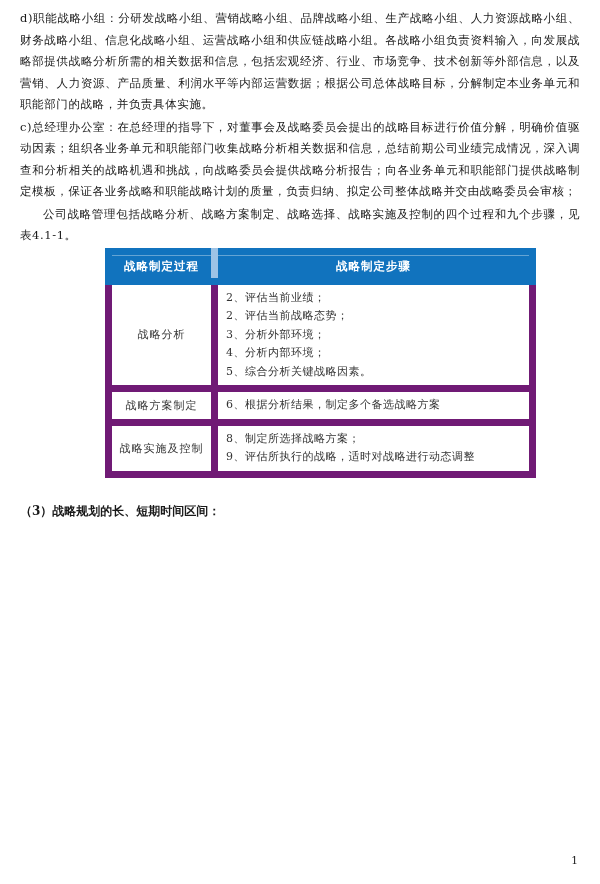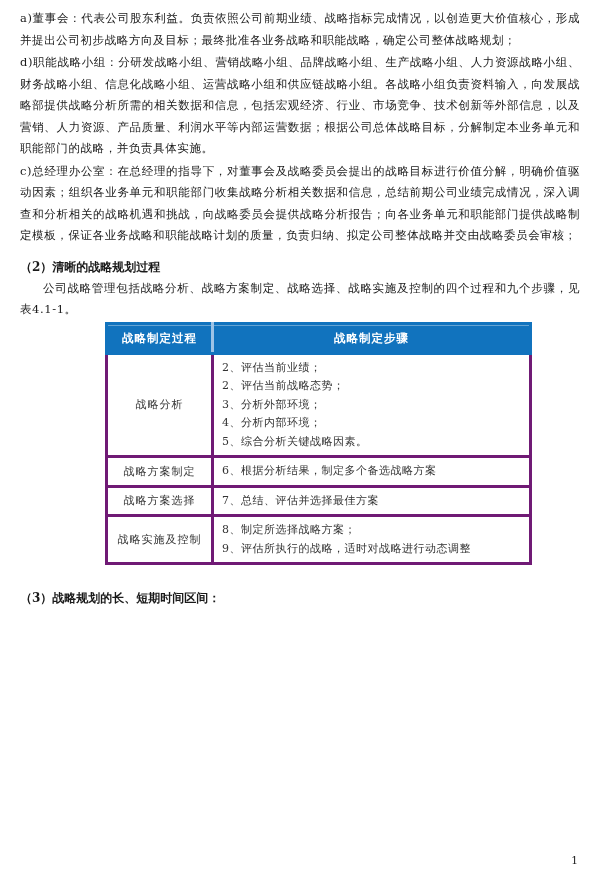--- a/index.html
+++ b/index.html
@@ -59,21 +59,21 @@
     margin: 10px 0 6px 0;
   }
   table.steps {
     border-collapse: collapse;
     margin-left: 85px;
     width: 424px;
     table-layout: fixed;
     font-size: 11px;
   }
   table.steps th, table.steps td {
-    border: 3px solid #701a75;
+    border: 7px solid #701a75;
     box-sizing: border-box;
   }
   table.steps th {
     background: #1173be;
     color: #ffffff;
     font-weight: bold;
     font-size: 11.5px;
     height: 30px;
     text-align: center;
     letter-spacing: 1px;
@@ -104,25 +104,23 @@
     font-size: 10.5px;
     color: #1a1a1a;
   }
 </style>
 </head>
 <body>
 
 <div class="page">
 
 
-  <p class="para">a)董事会：代表公司股东利益。负责依照公司前期业绩、战略指标完成情况，以创造更大价值核心，形成并提出公司初步战略方向及目标；最终批准各业务战略和职能战略，确定公司整体战略规划；</p>
   <p class="para">d)职能战略小组：分研发战略小组、营销战略小组、品牌战略小组、生产战略小组、人力资源战略小组、财务战略小组、信息化战略小组、运营战略小组和供应链战略小组。各战略小组负责资料输入，向发展战略部提供战略分析所需的相关数据和信息，包括宏观经济、行业、市场竞争、技术创新等外部信息，以及营销、人力资源、产品质量、利润水平等内部运营数据；根据公司总体战略目标，分解制定本业务单元和职能部门的战略，并负责具体实施。</p>
   <p class="para">c)总经理办公室：在总经理的指导下，对董事会及战略委员会提出的战略目标进行价值分解，明确价值驱动因素；组织各业务单元和职能部门收集战略分析相关数据和信息，总结前期公司业绩完成情况，深入调查和分析相关的战略机遇和挑战，向战略委员会提供战略分析报告；向各业务单元和职能部门提供战略制定模板，保证各业务战略和职能战略计划的质量，负责归纳、拟定公司整体战略并交由战略委员会审核；</p>
 
-  <div class="sec-head">（2）清晰的战略规划过程</div>
   <p class="para indent">公司战略管理包括战略分析、战略方案制定、战略选择、战略实施及控制的四个过程和九个步骤，见表4.1-1。</p>
 
 
   <table class="steps">
     <colgroup>
       <col class="col-process">
       <col class="col-steps">
     </colgroup>
     <thead>
       <tr>
@@ -141,26 +139,20 @@
           <div class="step-line">5、综合分析关键战略因素。</div>
         </td>
       </tr>
       <tr>
         <td class="proc">战略方案制定</td>
         <td class="step-cell">
           <div class="step-line">6、根据分析结果，制定多个备选战略方案</div>
         </td>
       </tr>
       <tr>
-        <td class="proc">战略方案选择</td>
-        <td class="step-cell">
-          <div class="step-line">7、总结、评估并选择最佳方案</div>
-        </td>
-      </tr>
-      <tr>
         <td class="proc">战略实施及控制</td>
         <td class="step-cell">
           <div class="step-line">8、制定所选择战略方案；</div>
           <div class="step-line">9、评估所执行的战略，适时对战略进行动态调整</div>
         </td>
       </tr>
     </tbody>
   </table>
 
   <div class="sec-head" style="margin-top:22px;">（3）战略规划的长、短期时间区间：</div>

